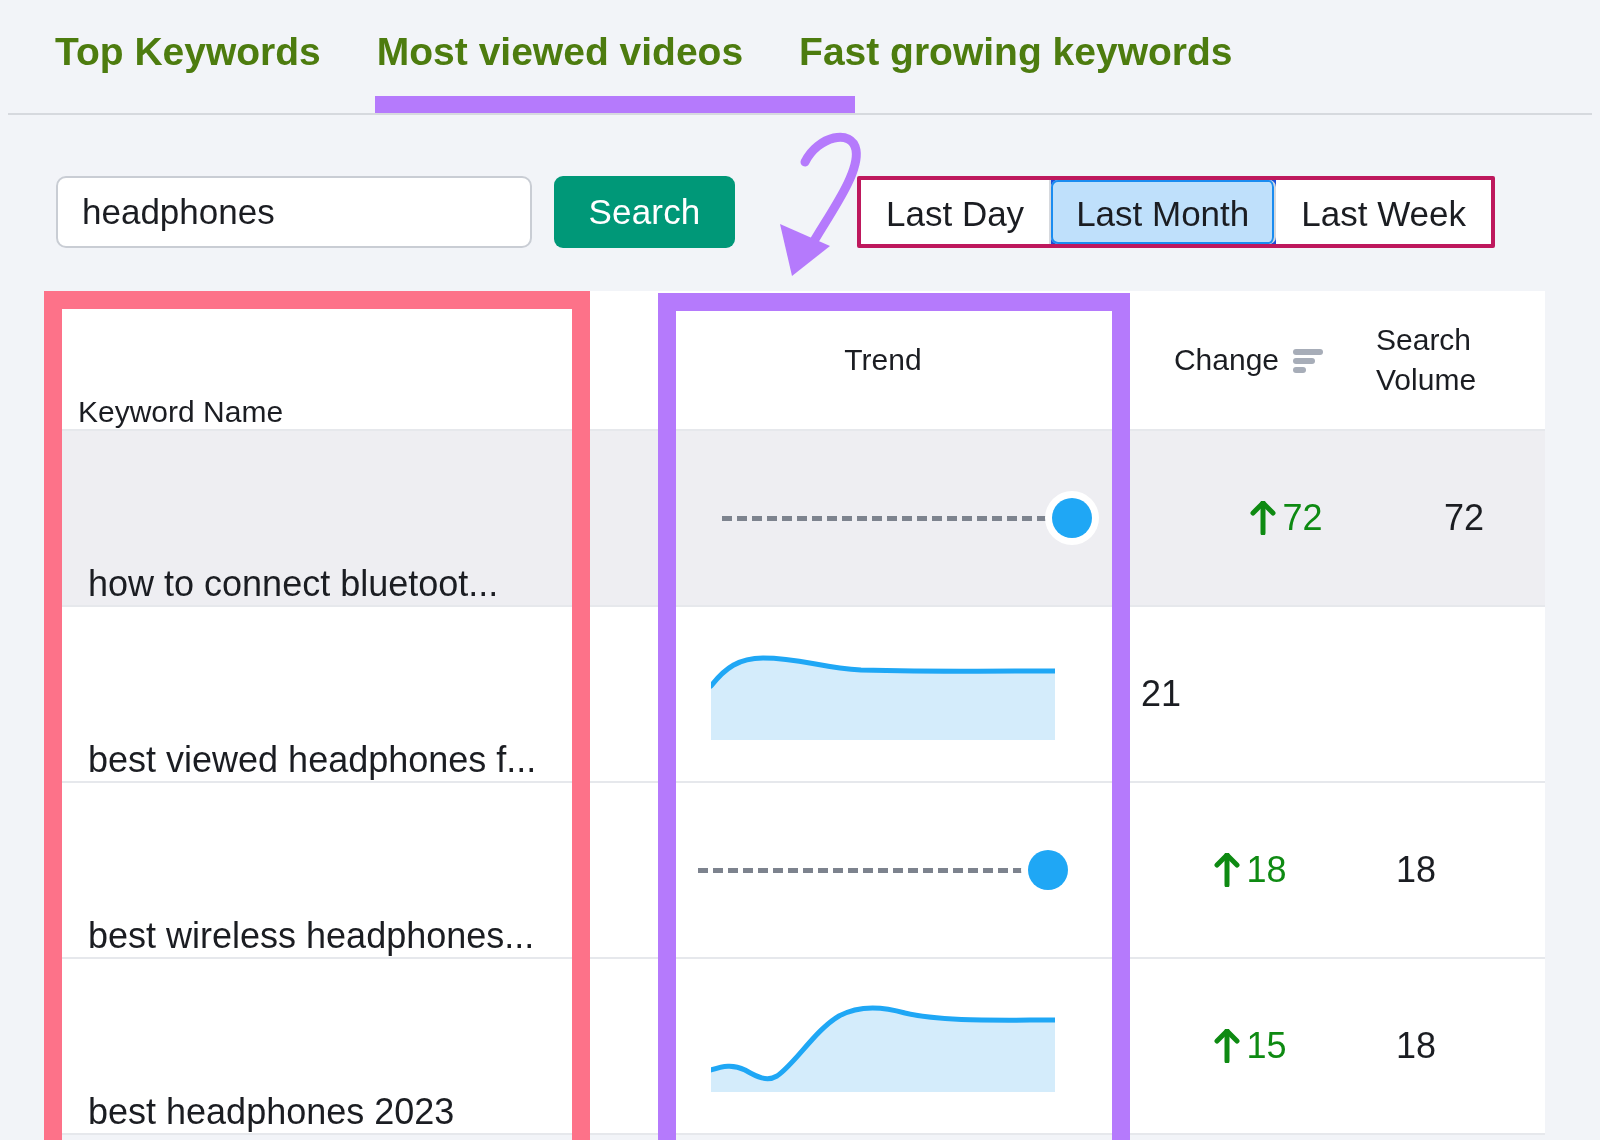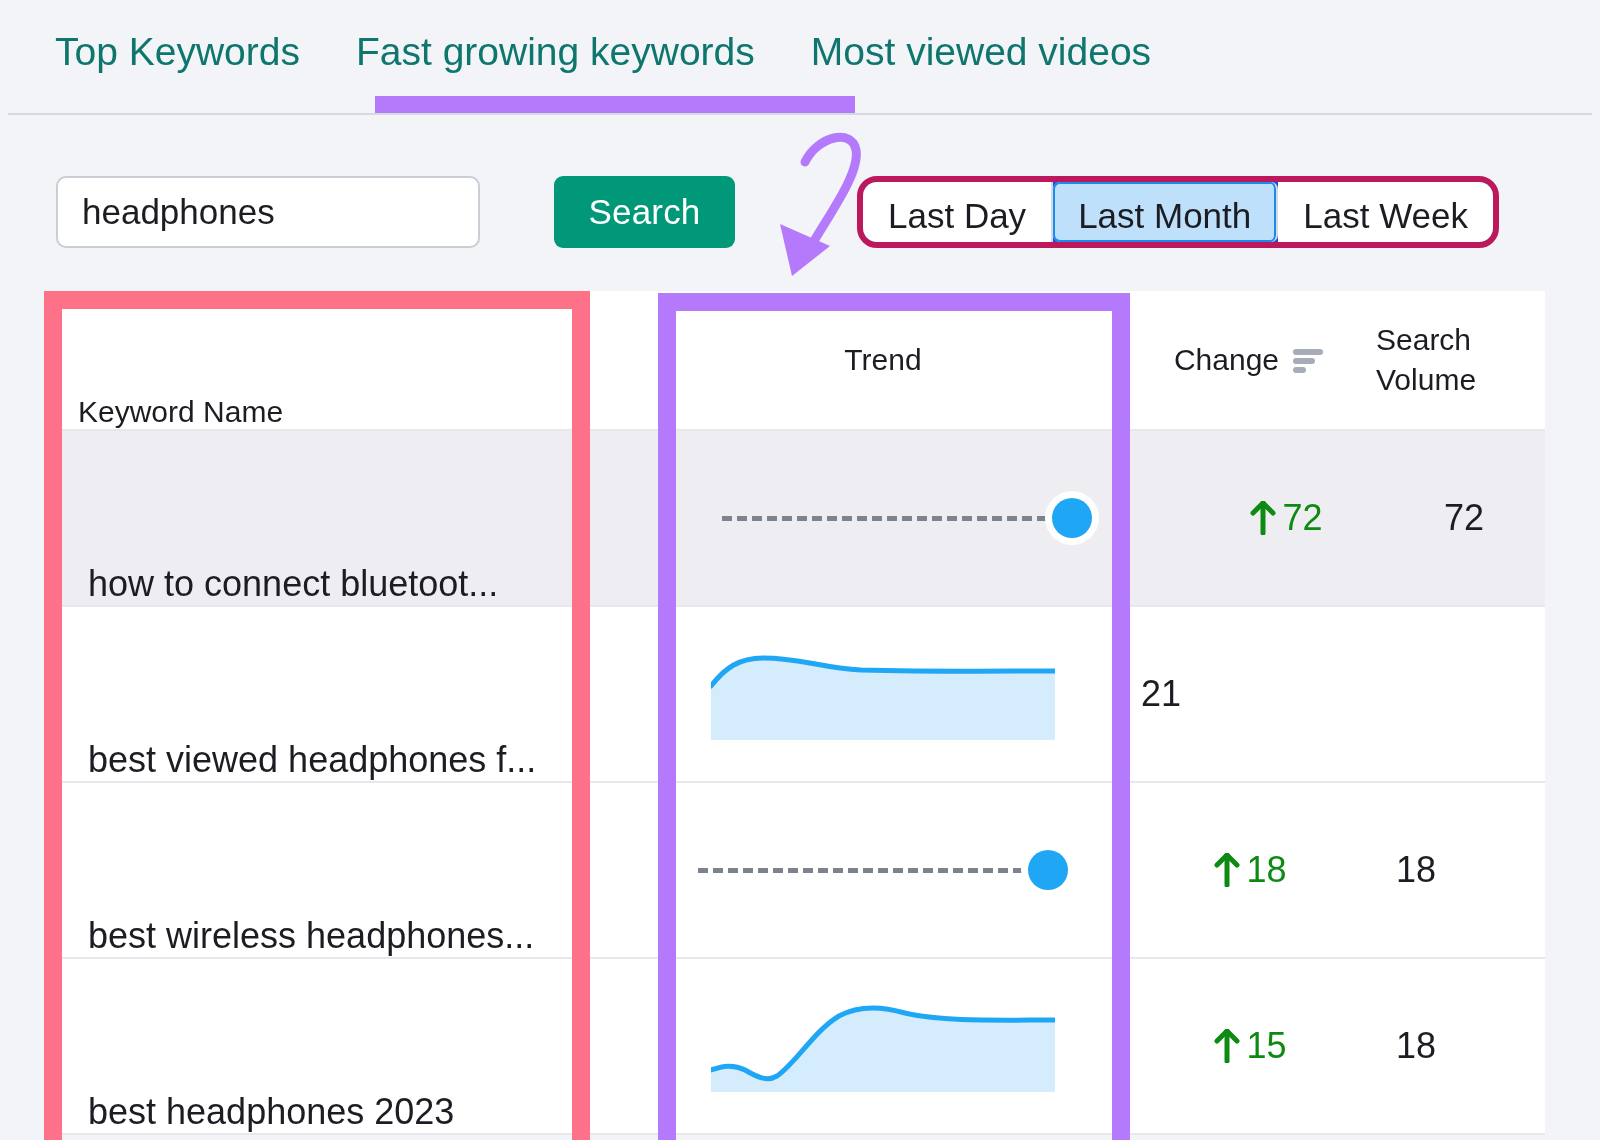--- a/index.html
+++ b/index.html
@@ -33,25 +33,26 @@
   .tabs {
     position: absolute;
     left: 55px;
     top: 32px;
     display: flex;
     align-items: flex-start;
     gap: 0;
   }
   .tab {
     font-size: 39px;
-    color: #0f766e;
+    color: #4d7c0f;
     line-height: 1;
     padding: 0 28px 0 0;
     white-space: nowrap;
     cursor: pointer;
+    font-weight: bold;
   }
   .tab.sep { padding-left: 28px; }
   .tab-underline {
     position: absolute;
     left: 375px;
     top: 96px;
     width: 480px;
     height: 17px;
     background: #b57afc;
   }
@@ -61,21 +62,21 @@
     position: absolute;
     left: 0;
     top: 115px;
     width: 1600px;
     height: 175px;
   }
   .search-input {
     position: absolute;
     left: 56px;
     top: 61px;
-    width: 424px;
+    width: 476px;
     height: 72px;
     box-sizing: border-box;
     border: 2px solid #c9cdd4;
     border-radius: 10px;
     background: #ffffff;
     font-family: "Liberation Sans", sans-serif;
     font-size: 35px;
     color: #1b1d22;
     padding: 0 24px;
     outline: none;
@@ -96,22 +97,22 @@
     letter-spacing: .2px;
   }
 
   
   .range-group {
     position: absolute;
     left: 857px;
     top: 61px;
     height: 72px;
     display: flex;
-    border: 6px solid #be185d;
-    border-radius: 20px;
+    border: 4px solid #be185d;
+    border-radius: 2px;
     background: #1d4ed8;
     box-sizing: border-box;
     overflow: hidden;
   }
   .range-btn {
     font-size: 35px;
     color: #1b1d22;
     background: #ffffff;
     border: none;
     border-right: 2px solid #d6d9de;
@@ -227,22 +228,22 @@
     width: 130px; height: 170px;
     pointer-events: none;
   }
 </style>
 </head>
 <body>
 
 <div class="tabbar">
   <div class="tabs">
     <div class="tab">Top Keywords</div>
+    <div class="tab sep">Most viewed videos</div>
     <div class="tab sep">Fast growing keywords</div>
-    <div class="tab sep">Most viewed videos</div>
   </div>
   <div class="tabbar-rule"></div>
   <div class="tab-underline"></div>
 </div>
 
 <div class="controls">
   <input class="search-input" type="text" value="headphones" style="">
   <button class="search-btn">Search</button>
 
   <div class="range-group">

